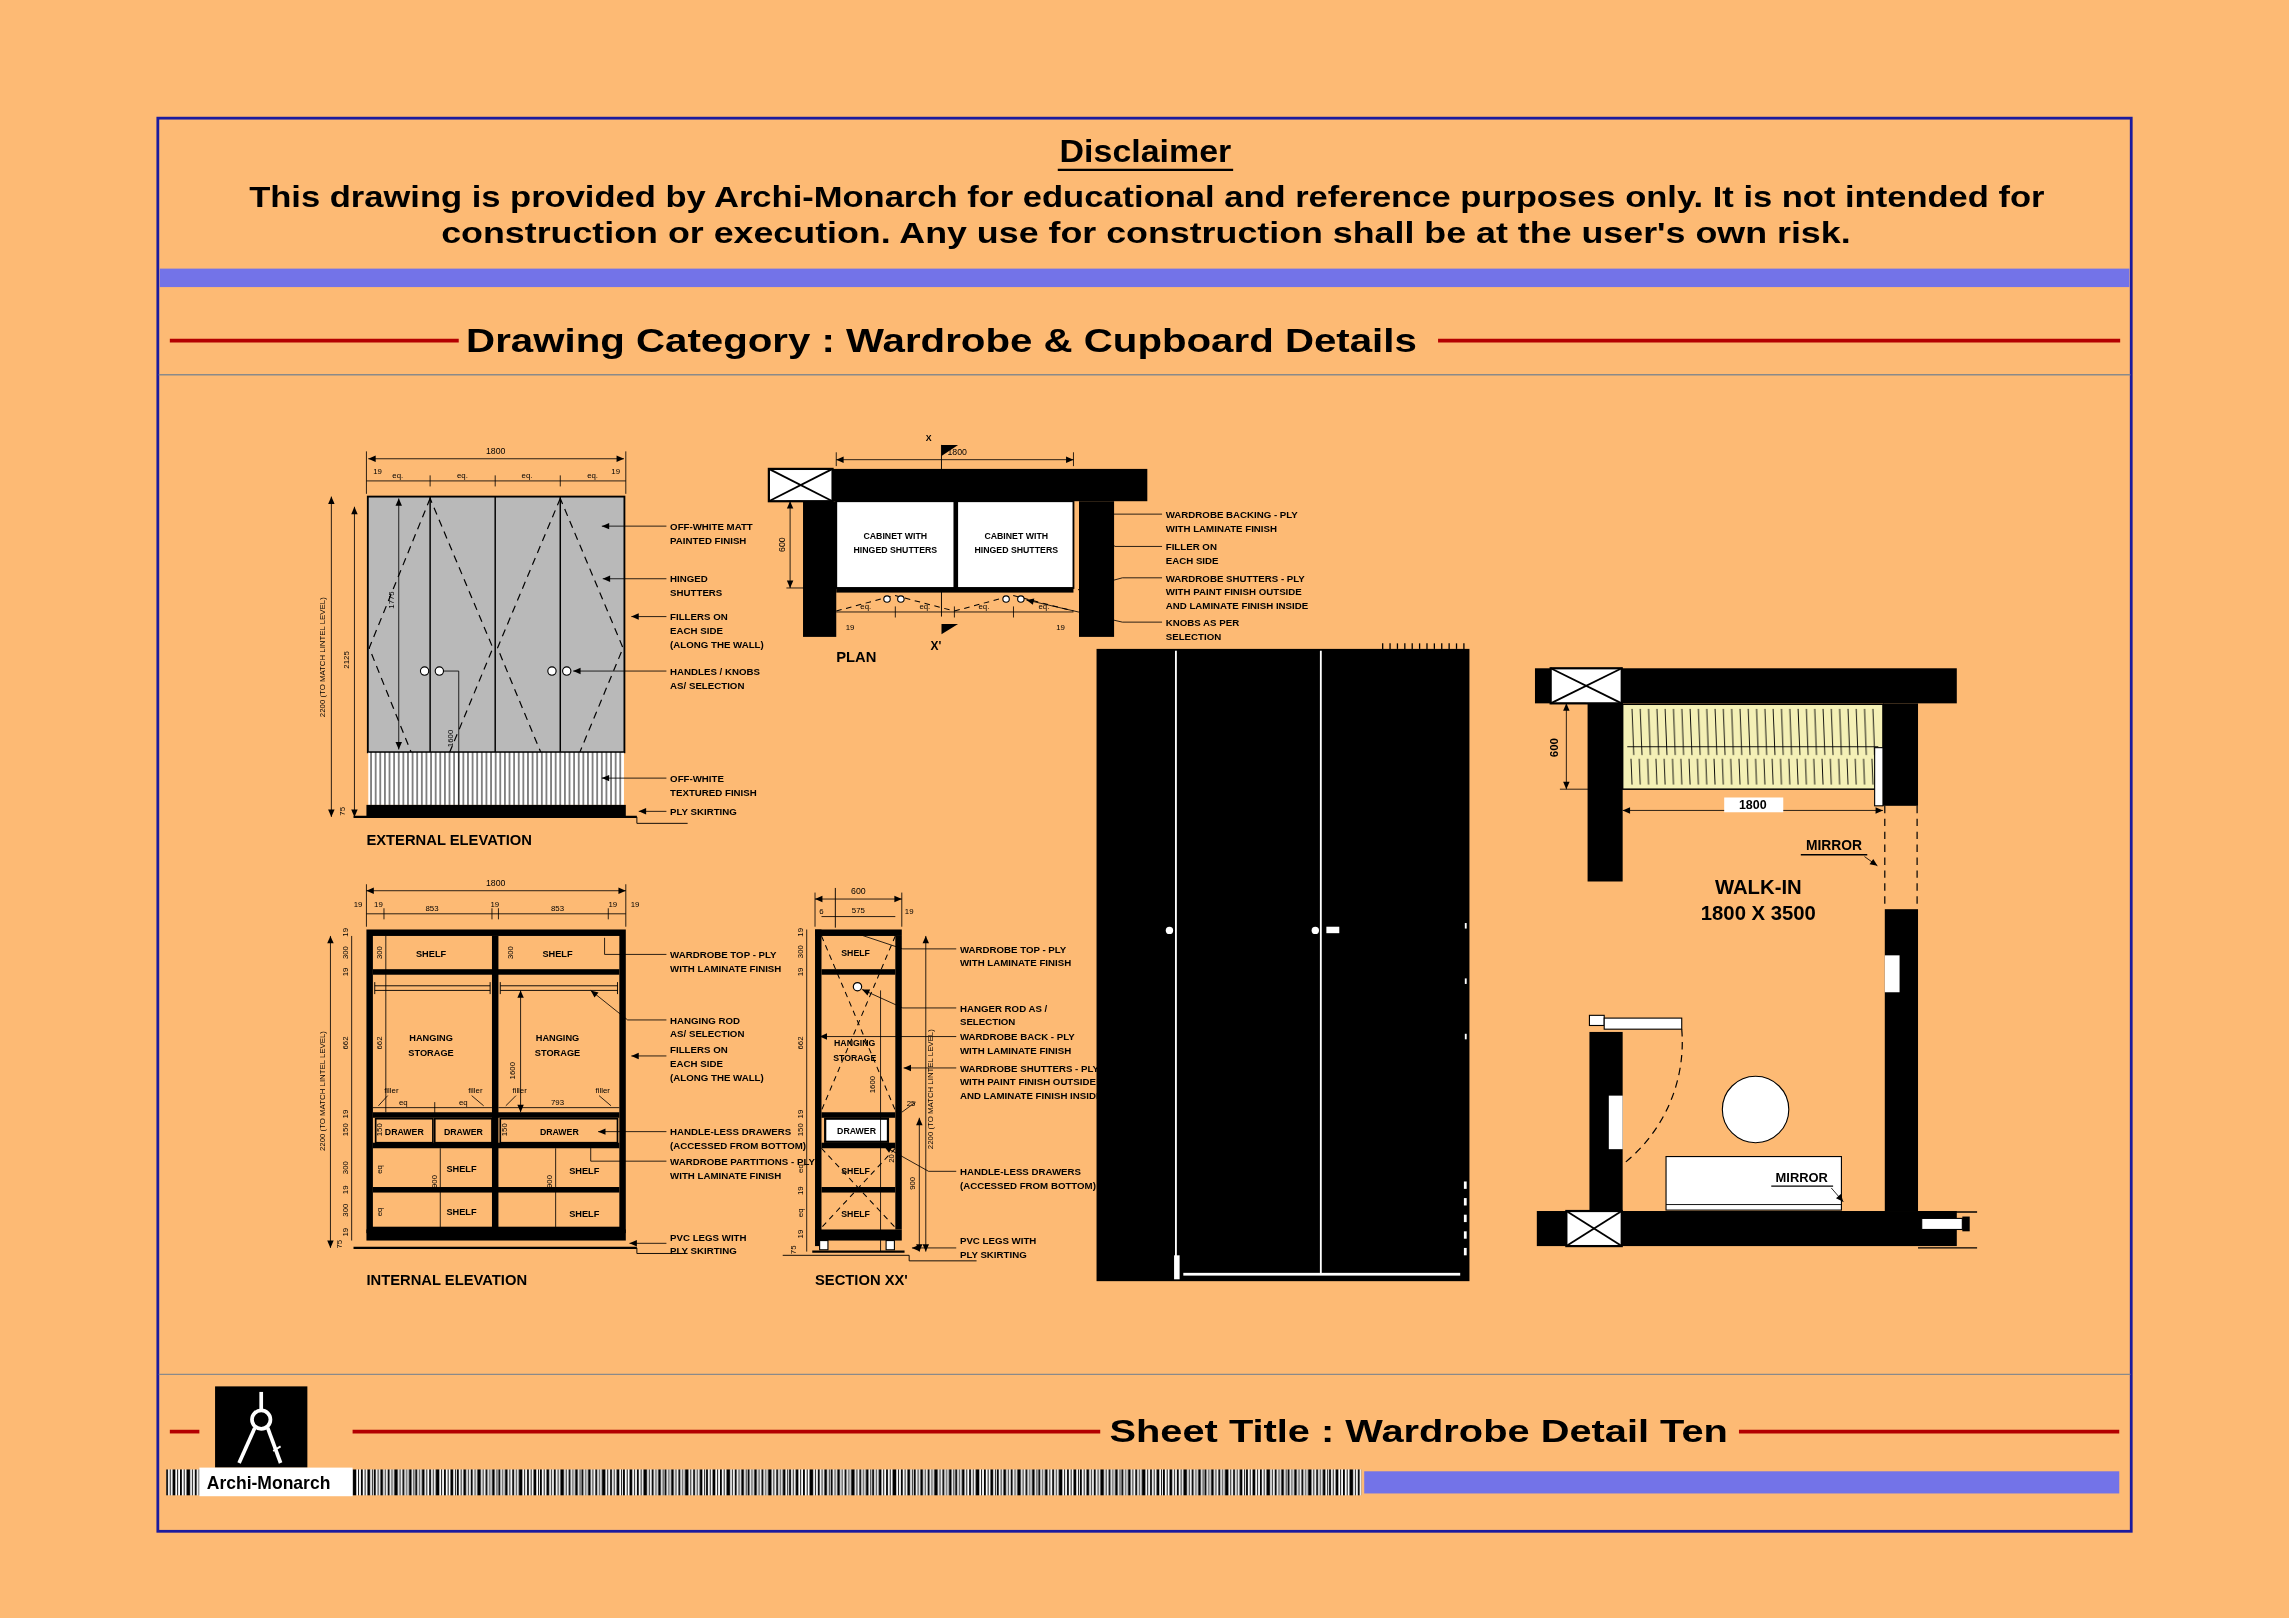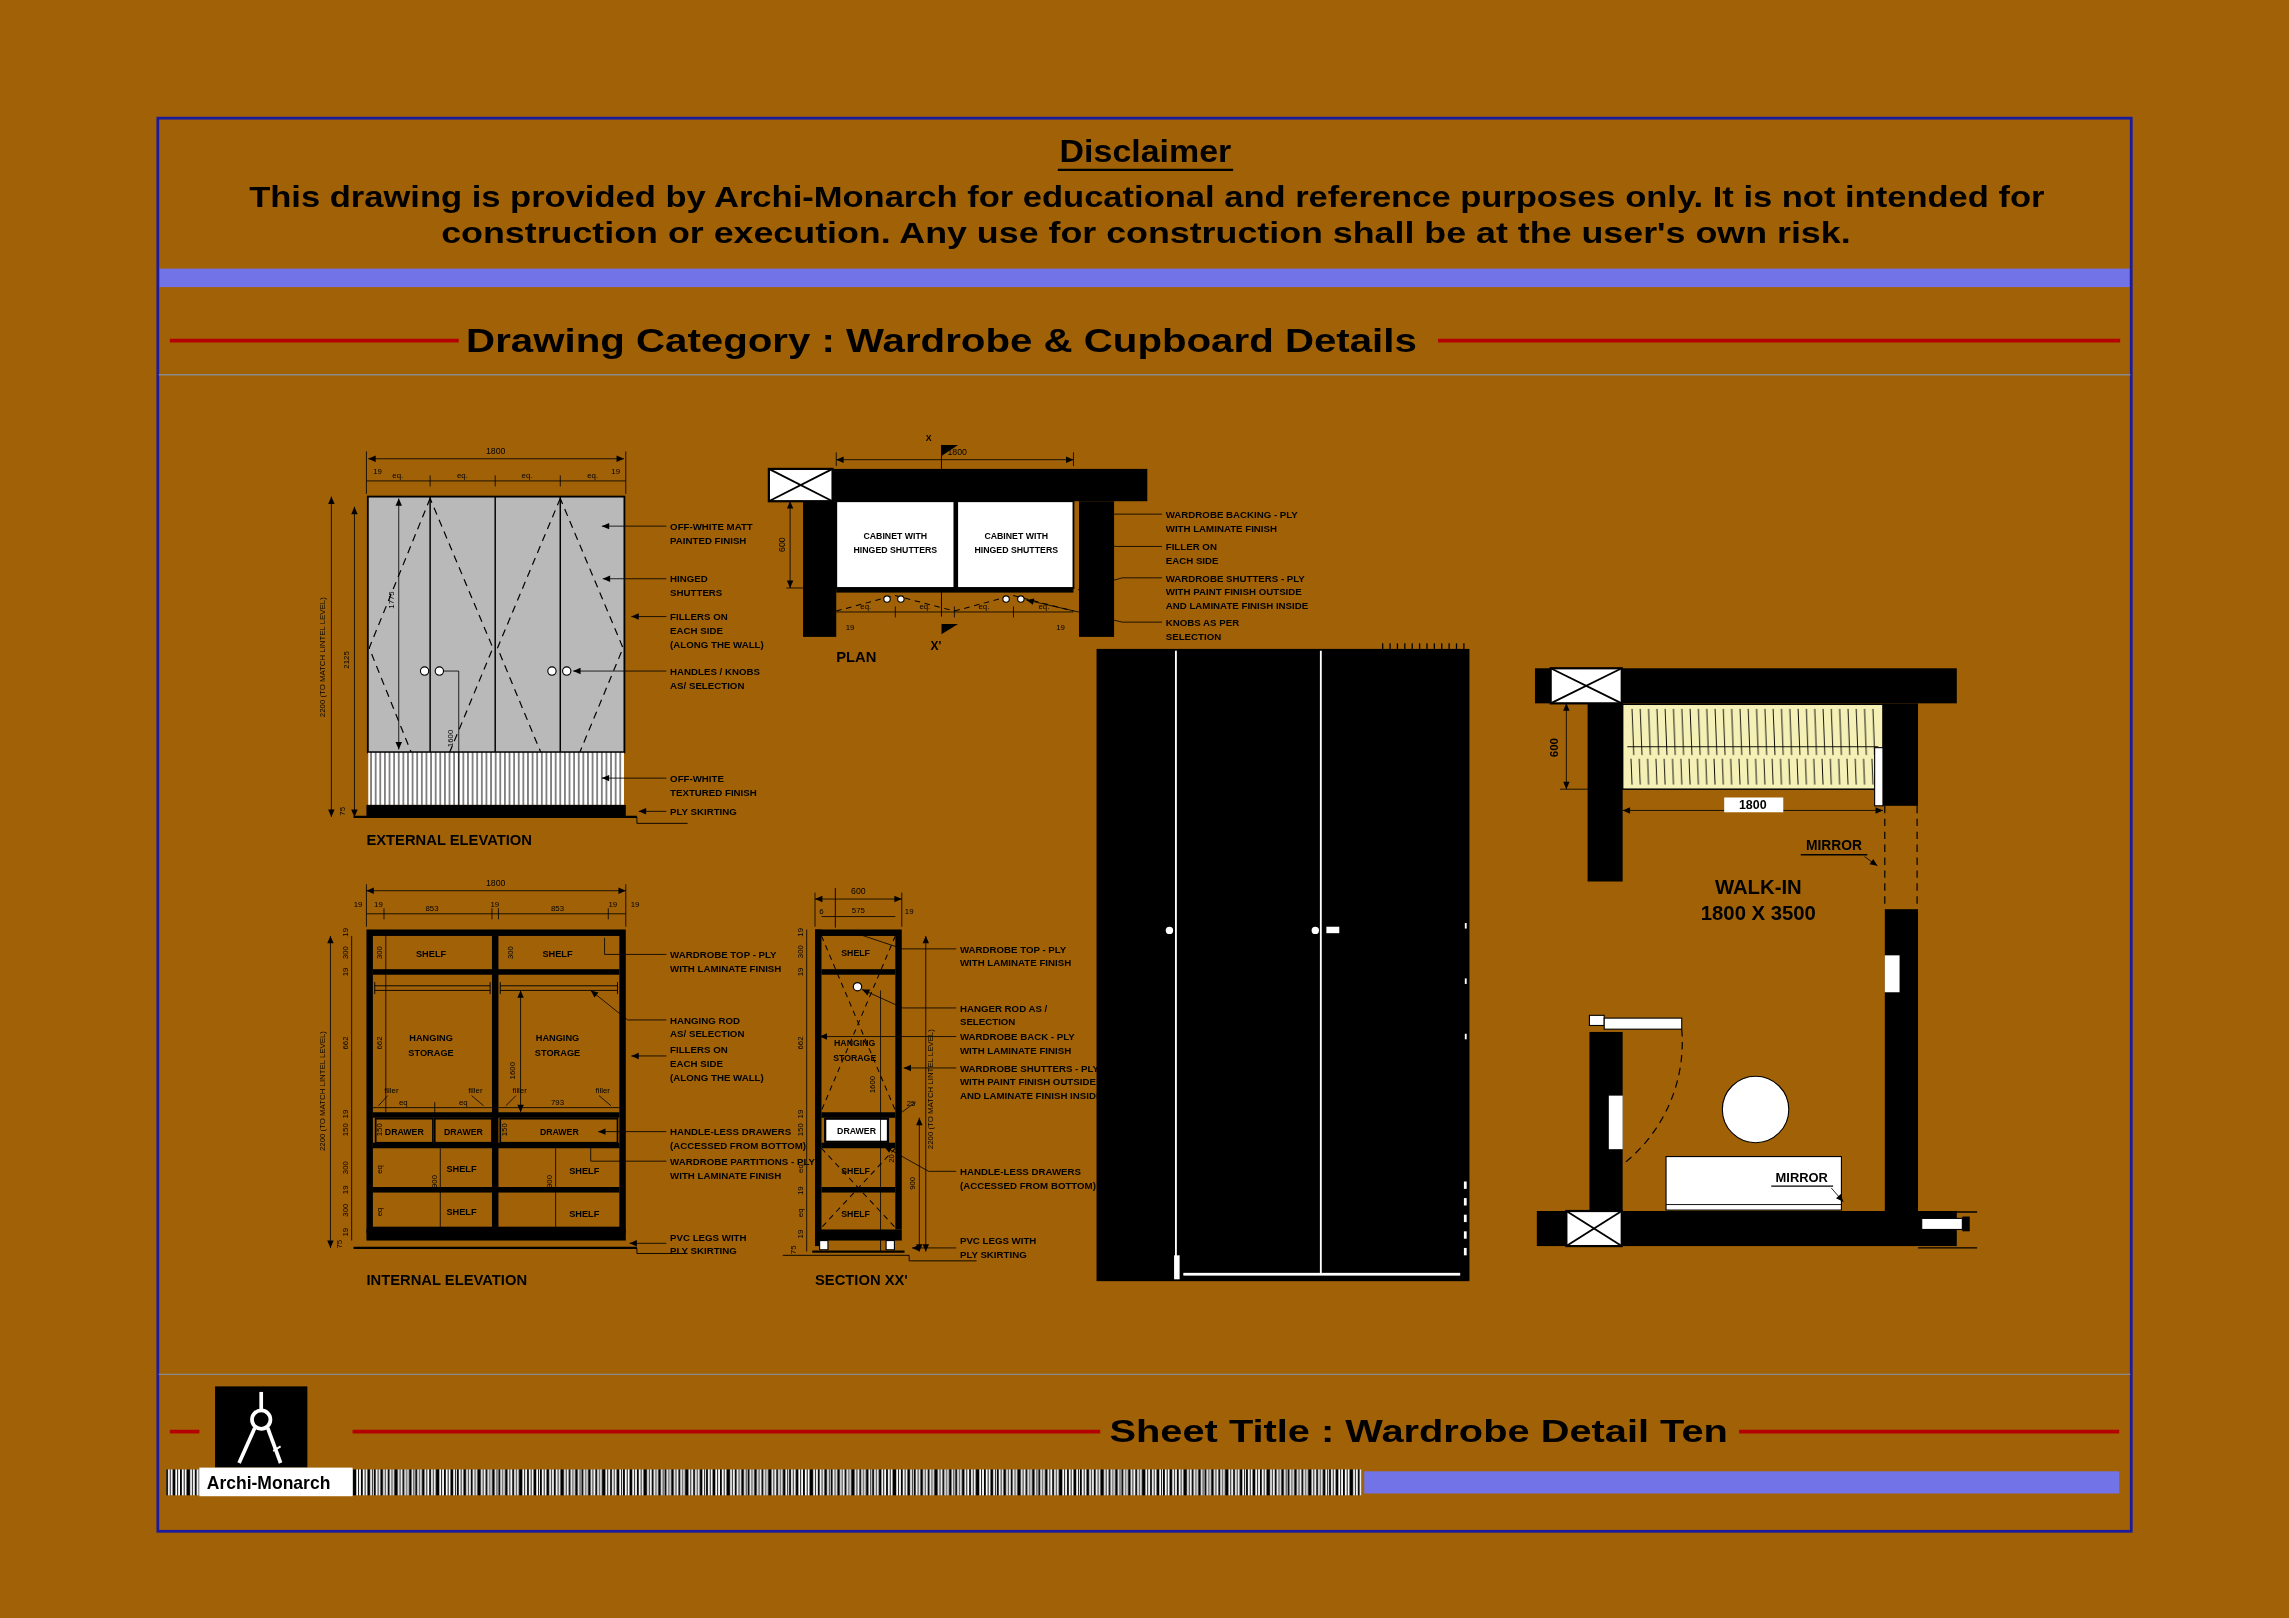--- a/index.html
+++ b/index.html
@@ -1,16 +1,16 @@
 <!DOCTYPE html>
 <html style="font-size:14.8px"><head>
 <meta charset="utf-8">
 <style>
   html,body{margin:0;padding:0;background:#fff}
-  .page{position:relative;width:2290px;height:1619px;background:#a16207;overflow:hidden}
+  .page{position:relative;width:2290px;height:1619px;background:#fdba74;overflow:hidden}
   svg{position:absolute;left:0;top:0}
   text{font-family:"Liberation Sans",sans-serif;fill:#000}
   .s1{stroke:#000;stroke-width:1;fill:none}
   .s15{stroke:#000;stroke-width:1.5;fill:none}
   .s2{stroke:#000;stroke-width:2;fill:none}
   .s25{stroke:#000;stroke-width:2.5;fill:none}
   .sd{stroke:#000;stroke-width:1.6;fill:none}
   .dim{stroke:#000;stroke-width:0.9;fill:none}
   .dsh{stroke:#000;stroke-width:1.3;fill:none;stroke-dasharray:8 6}
   .dsh2{stroke:#000;stroke-width:1.1;fill:none;stroke-dasharray:6 5}

